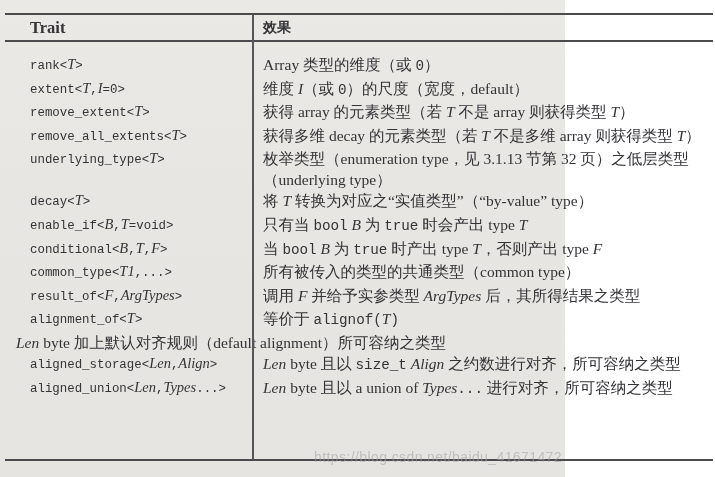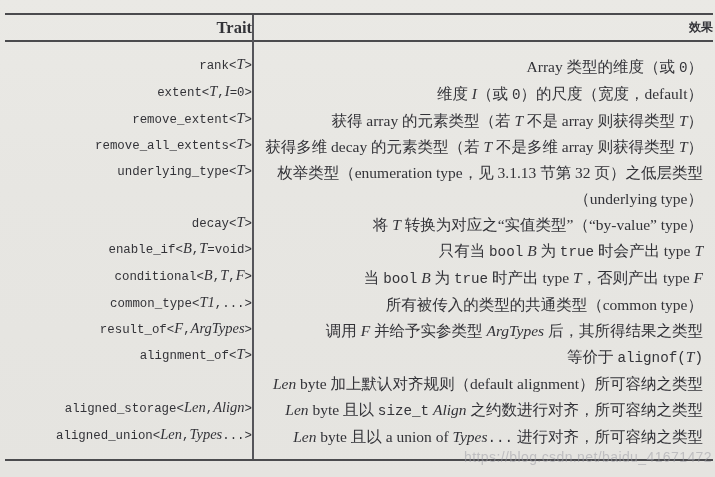--- a/index.html
+++ b/index.html
@@ -1,23 +1,22 @@
 <!DOCTYPE html>
 <html><head>
 <meta charset="utf-8">
 <style>
   html,body{margin:0;padding:0;}
   body{width:715px;height:477px;overflow:hidden;}
   .page{
-    position:relative;width:715px;height:477px;
+    position:relative;width:565px;height:477px;
     background:#e8e7e3;
     background-image:linear-gradient(180deg,#eae9e5 0%,#e7e6e2 40%,#e5e4e0 100%);
     color:#333338;
     font-family:"Liberation Serif","DejaVu Serif",serif;
-    text-align:right;
   }
   .traits-table{
     position:absolute;left:5px;top:13px;width:708px;height:448px;
     box-sizing:border-box;
     border-top:2px solid #4b4b4e;
     border-bottom:2px solid #4b4b4e;
     overflow:hidden;
   }
   .v-divider{
     position:absolute;left:247px;top:0;bottom:0;width:2px;
@@ -25,34 +24,34 @@
   }
   .hdr-row{
     display:flex;align-items:center;height:25px;
     border-bottom:2px solid #4b4b4e;
   }
   .hdr-trait{
     width:247px;box-sizing:border-box;padding-left:25px;
     font-weight:bold;font-size:16.5px;
   }
   .hdr-effect{
-    flex:1;box-sizing:border-box;
-    font-weight:bold;font-size:12px;
+    flex:1;box-sizing:border-box;padding-left:11px;
+    font-weight:bold;font-size:14px;
   }
   .rows{padding-top:12px;}
   .t-row{display:flex;}
   .trait-cell{
     width:247px;box-sizing:border-box;padding-left:25px;flex-shrink:0;
     font-family:"Liberation Mono","DejaVu Sans Mono",monospace;
     font-size:13.5px;line-height:21.6px;
     white-space:nowrap;overflow:hidden;
   }
   .effect-cell{
     flex:1;box-sizing:border-box;padding-left:11px;padding-right:10px;
-    font-size:15.5px;line-height:26px;
+    font-size:15.5px;line-height:21px;
   }
   .s0{font-family:"Liberation Serif","DejaVu Serif",serif;}
   .s1{font-family:"Liberation Serif","DejaVu Serif",serif;font-style:italic;}
   .s2{font-family:"Liberation Mono","DejaVu Sans Mono",monospace;font-size:0.92em;}
   .s3{font-family:"Liberation Serif","DejaVu Serif",serif;font-style:italic;}
   .trait-cell .s3{font-size:14.5px;}
   .watermark{
     position:absolute;right:3px;top:449px;
     font-family:"Liberation Sans","DejaVu Sans",sans-serif;
     font-size:14px;letter-spacing:.4px;

